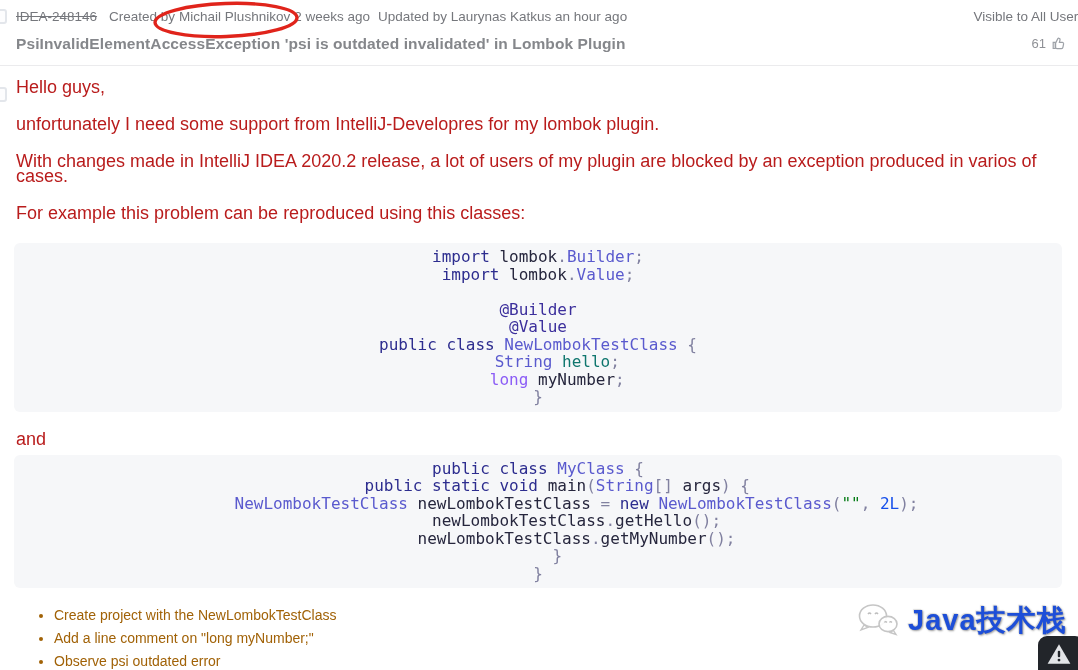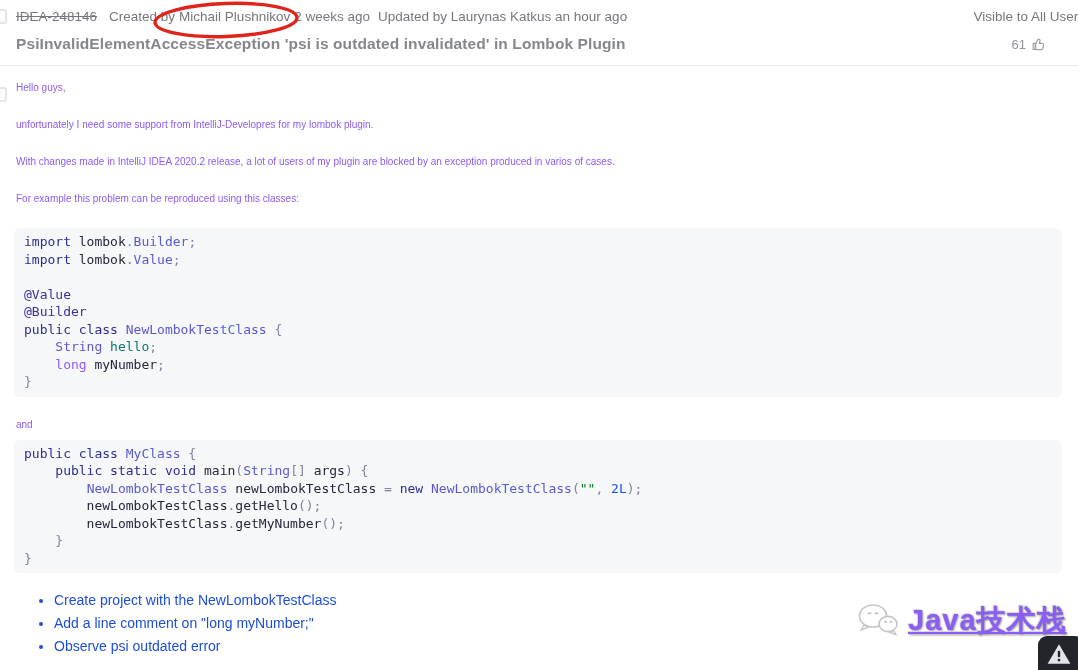--- a/index.html
+++ b/index.html
@@ -16,62 +16,62 @@
     display:flex; align-items:center;
     padding:9px 0 0 16px;
     font-size:13.5px; color:#75777c;
     white-space:nowrap;
   }
   .issue-id { text-decoration:line-through; margin-right:12px; }
   .meta-created { display:flex; gap:4px; }
   .meta-updated { margin-left:8px; }
   .meta-visibility { margin-left:auto; margin-right:-7px; }
   .title-row {
-    display:flex; align-items:center;
-    padding:11px 32px 0 16px;
+    display:flex; align-items:flex-start;
+    padding:11px 12px 0 16px;
   }
   .issue-title { font-size:15.5px; font-weight:bold; color:#85878b; letter-spacing:.1px; }
   .vote-box { margin-left:auto; display:flex; align-items:center; gap:4px; color:#8f9196; font-size:13px; }
   .header-sep { border-bottom:1px solid #ebebed; margin-top:12px; }
 
   
   .content { padding:14px 16px 0 16px; }
-  .para { font-size:10px; line-height:15px; margin-bottom:22px; color:#8b5cf6; }
+  .para { font-size:18px; line-height:15px; margin-bottom:22px; color:#b91c1c; }
   .code-block {
     background:#f6f7f9;
     border-radius:6px;
     margin:0 0 20px -2px;
     padding:5px 10px 6px 10px;
     font-family:"DejaVu Sans Mono", monospace;
-    font-size:13px;
+    font-size:16px;
+    text-align:center;
   }
   .code-line { white-space:pre; line-height:17.5px; min-height:17.5px; }
   .bullets { margin:4px 0 0 0; padding-left:38px; list-style:disc; }
-  .bullets li { font-size:14px; line-height:14px; margin-bottom:9px; color:#1d4ed8; }
+  .bullets li { font-size:14px; line-height:14px; margin-bottom:9px; color:#a16207; }
 
   
   .edge-sliver {
     position:absolute; left:-8px; width:15px; height:15px;
     border:2px solid #e3e6eb; border-radius:3px; background:#fdfdfe;
   }
   .sliver-top { top:9px; }
   .sliver-body { top:87px; }
 
   
   .annotation-ellipse { position:absolute; left:151px; top:0px; pointer-events:none; }
 
   
   .watermark {
     position:absolute; left:856px; top:601px;
     display:flex; align-items:center; gap:8px;
   }
   .watermark-text {
-    font-size:29px; letter-spacing:1px; color:#8b5cf6; font-weight:bold;
+    font-size:29px; letter-spacing:1px; color:#1d4ed8; font-weight:bold;
     text-shadow: 1px 1px 2px rgba(150,150,150,.95), -1px -1px 1px rgba(210,210,210,.7), 0 0 1px rgba(170,170,170,.8);
-    text-decoration: underline;
   }
   
   .corner-button {
     position:absolute; right:-6px; bottom:-8px;
     width:46px; height:42px;
     background:#22252a; border-radius:9px;
     display:flex; align-items:center; justify-content:center;
     padding-bottom:6px; padding-right:4px;
   }
 </style>
@@ -113,22 +113,22 @@
 <div class="content">
   <p class="para">Hello guys,</p>
   <p class="para">unfortunately I need some support from IntelliJ-Developres for my lombok plugin.</p>
   <p class="para">With changes made in IntelliJ IDEA 2020.2 release, a lot of users of my plugin are blocked by an exception produced in varios of cases.</p>
   <p class="para">For example this problem can be reproduced using this classes:</p>
 
   <div class="code-block">
       <div class="code-line"><span style="color: rgb(45, 45, 143);">import</span><span style="color: rgb(38, 38, 61);"> lombok</span><span style="color: rgb(129, 129, 160);">.</span><span style="color: rgb(90, 90, 206);">Builder</span><span style="color: rgb(129, 129, 160);">;</span></div>
       <div class="code-line"><span style="color: rgb(45, 45, 143);">import</span><span style="color: rgb(38, 38, 61);"> lombok</span><span style="color: rgb(129, 129, 160);">.</span><span style="color: rgb(90, 90, 206);">Value</span><span style="color: rgb(129, 129, 160);">;</span></div>
       <div class="code-line">&nbsp;</div>
+      <div class="code-line"><span style="color: rgb(60, 47, 156);">@Builder</span></div>
       <div class="code-line"><span style="color: rgb(60, 47, 156);">@Value</span></div>
-      <div class="code-line"><span style="color: rgb(60, 47, 156);">@Builder</span></div>
       <div class="code-line"><span style="color: rgb(45, 45, 143);">public class </span><span style="color: rgb(90, 90, 206);">NewLombokTestClass</span><span style="color: rgb(129, 129, 160);"> {</span></div>
       <div class="code-line"><span style="color: rgb(38, 38, 61);">    </span><span style="color: rgb(90, 90, 206);">String</span><span style="color: #0f766e;"> hello</span><span style="color: rgb(129, 129, 160);">;</span></div>
       <div class="code-line"><span style="color: rgb(38, 38, 61);">    </span><span style="color: #8b5cf6;">long</span><span style="color: rgb(38, 38, 61);"> myNumber</span><span style="color: rgb(129, 129, 160);">;</span></div>
       <div class="code-line"><span style="color: rgb(129, 129, 160);">}</span></div>
     </div>
 
   <p class="para" style="margin-bottom:8px;">and</p>
 
   <div class="code-block">
       <div class="code-line"><span style="color: rgb(45, 45, 143);">public class </span><span style="color: rgb(90, 90, 206);">MyClass</span><span style="color: rgb(129, 129, 160);"> {</span></div>

